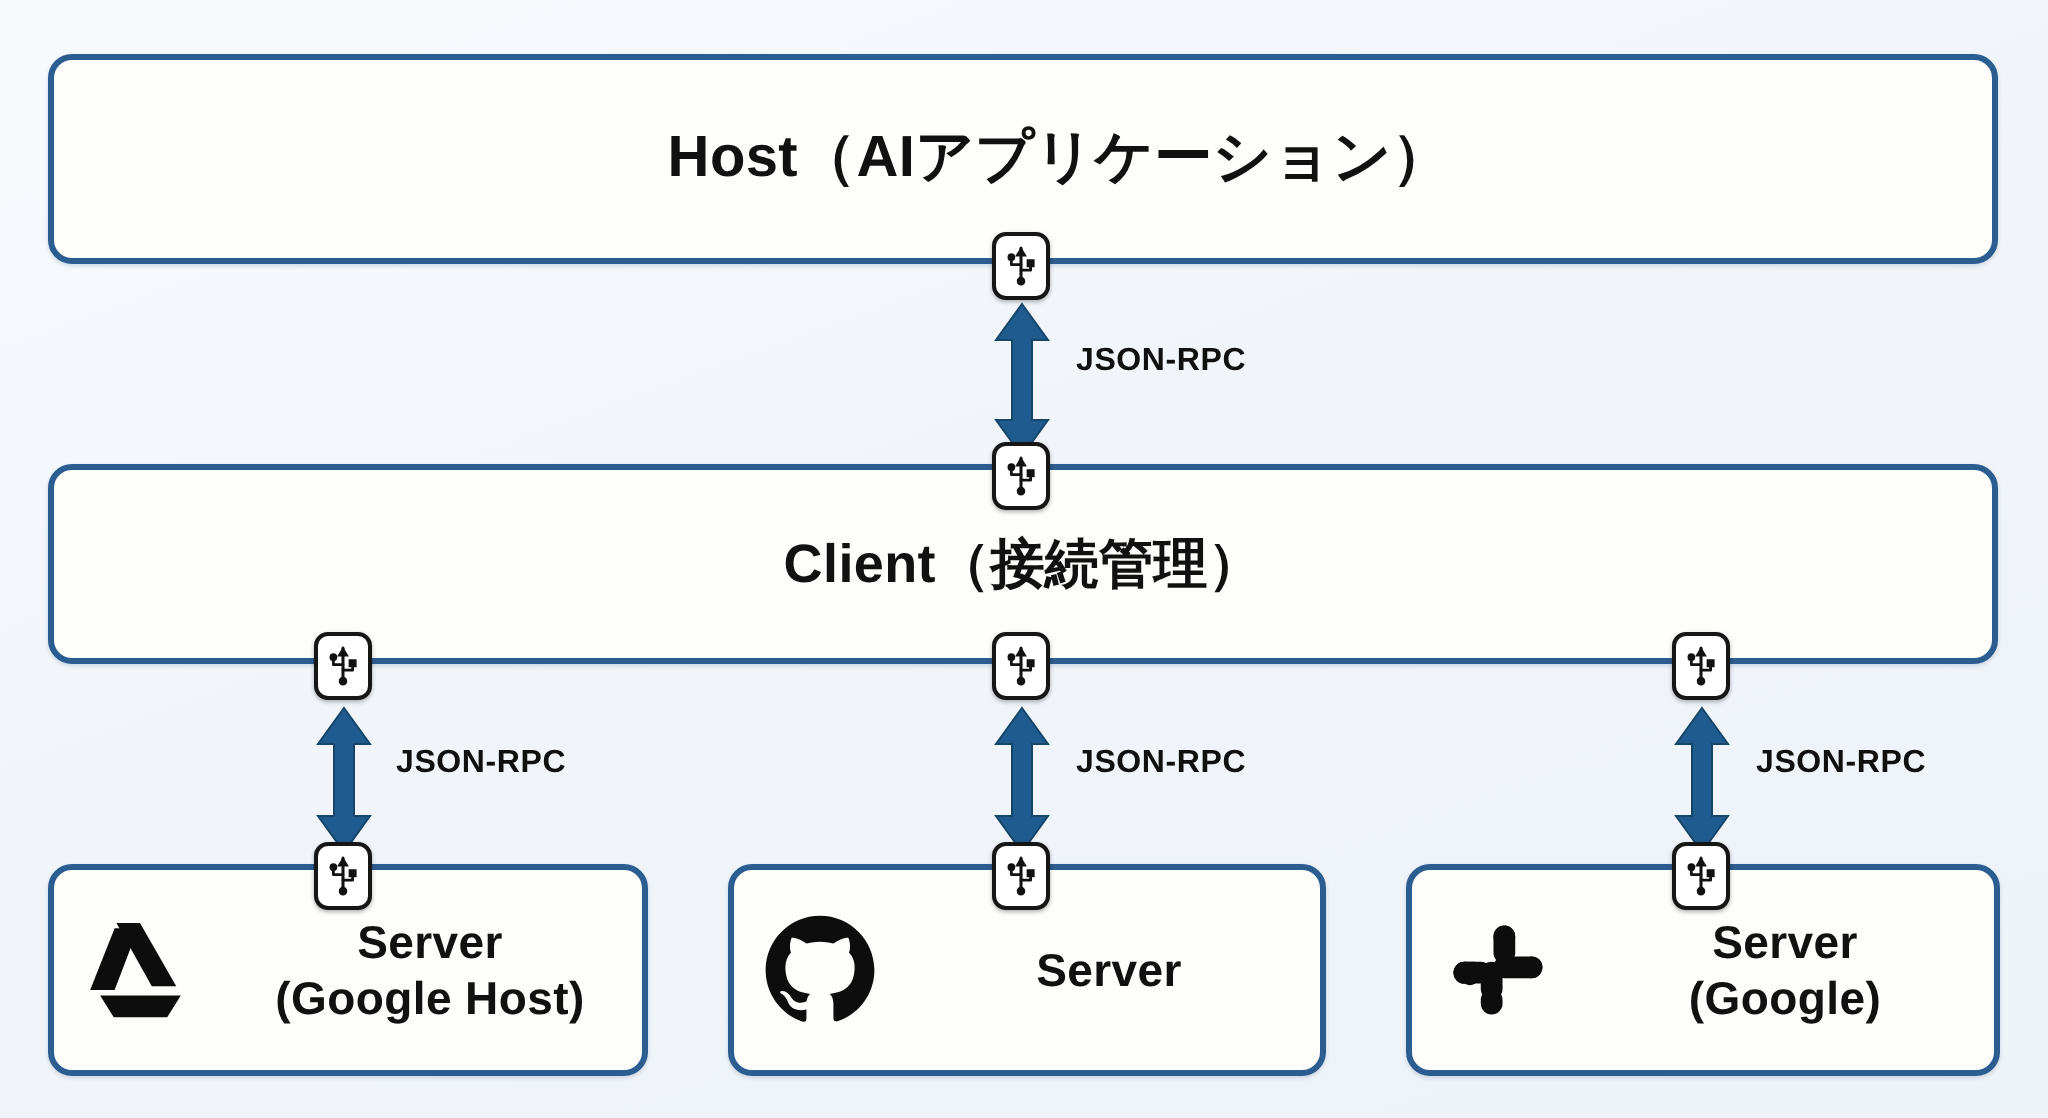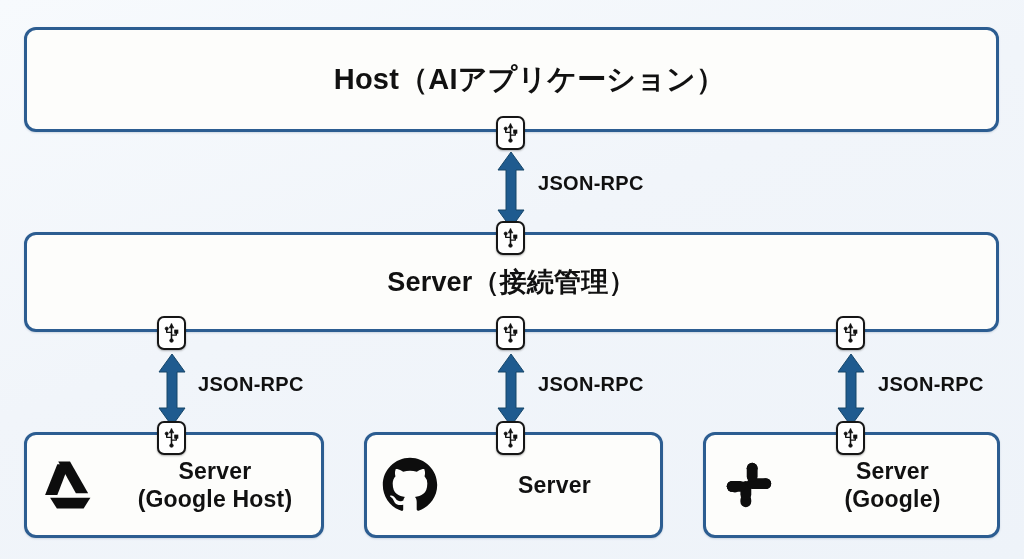--- a/index.html
+++ b/index.html
@@ -100,21 +100,21 @@
   .arrow {
     position: absolute;
     z-index: 3;
   }
   .arrow svg { display: block; }
 
   
   .edge-label {
     position: absolute;
     color: #101010;
-    font-size: 20px;
+    font-size: 16px;
     font-weight: bold;
     letter-spacing: 0.3px;
     white-space: nowrap;
     z-index: 4;
   }
 </style>
 </head>
 <body>
 
 <div id="diagram">
@@ -152,21 +152,21 @@
         <path d="M12 15 L5 15 L5 11" stroke-width="2" fill="none" stroke-linecap="round" stroke-linejoin="round"></path>
         <path d="M12 19 L19 19 L19 15" stroke-width="2" fill="none" stroke-linecap="round" stroke-linejoin="round"></path>
         <circle cx="5" cy="9.6" r="2.3"></circle>
         <rect x="16.6" y="11.6" width="4.8" height="4.8"></rect>
         <circle cx="12" cy="27" r="2.6"></circle>
       </g>
     </svg>
   </div>
 
   <div class="node" id="client-box">
-    <div class="node-label">Server（接続管理）</div>
+    <div class="node-label">Client（接続管理）</div>
   </div>
 
   <div class="usb-chip" style="left:157px; top:316px;">
     <svg viewBox="0 0 24 32">
       <g fill="#111" stroke="#111">
         <path d="M12 3 L12 27" stroke-width="2.2" fill="none" stroke-linecap="round"></path>
         <path d="M12 3 L8.6 8.5 L15.4 8.5 Z" stroke-width="1"></path>
         <path d="M12 15 L5 15 L5 11" stroke-width="2" fill="none" stroke-linecap="round" stroke-linejoin="round"></path>
         <path d="M12 19 L19 19 L19 15" stroke-width="2" fill="none" stroke-linecap="round" stroke-linejoin="round"></path>
         <circle cx="5" cy="9.6" r="2.3"></circle>

